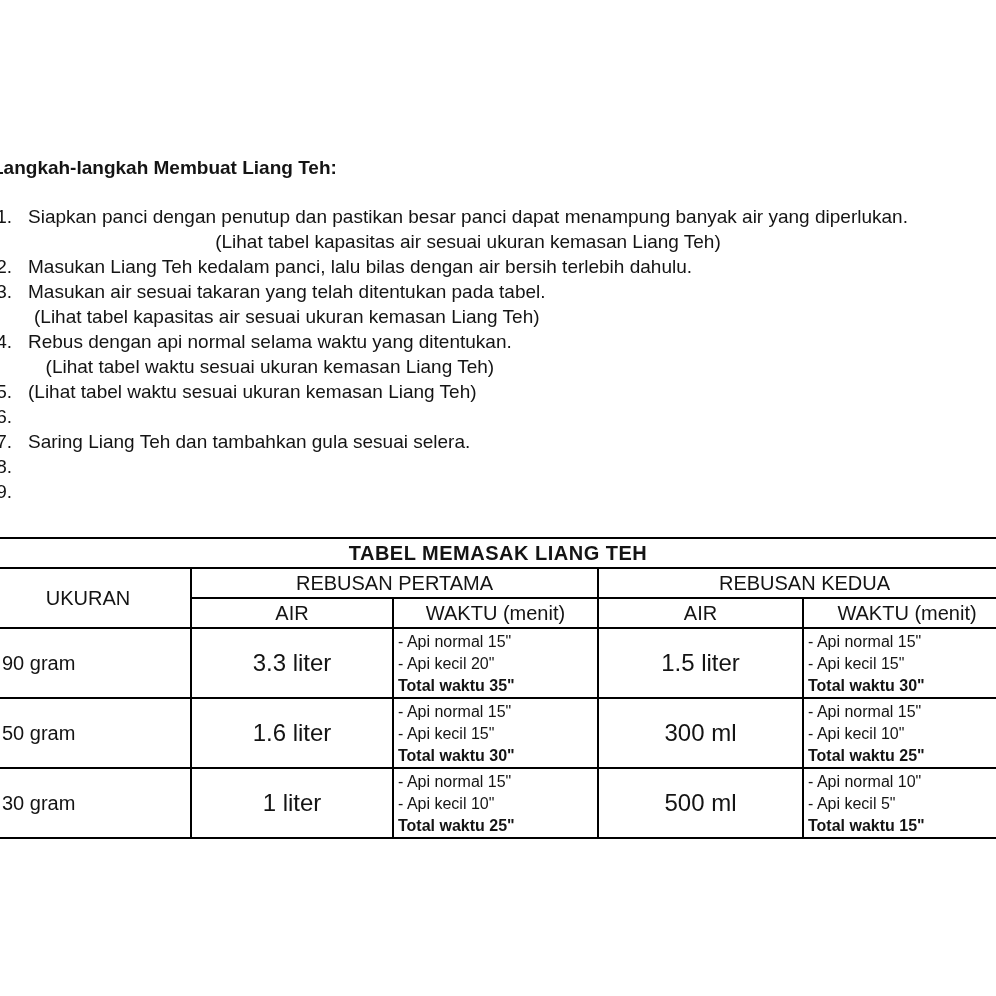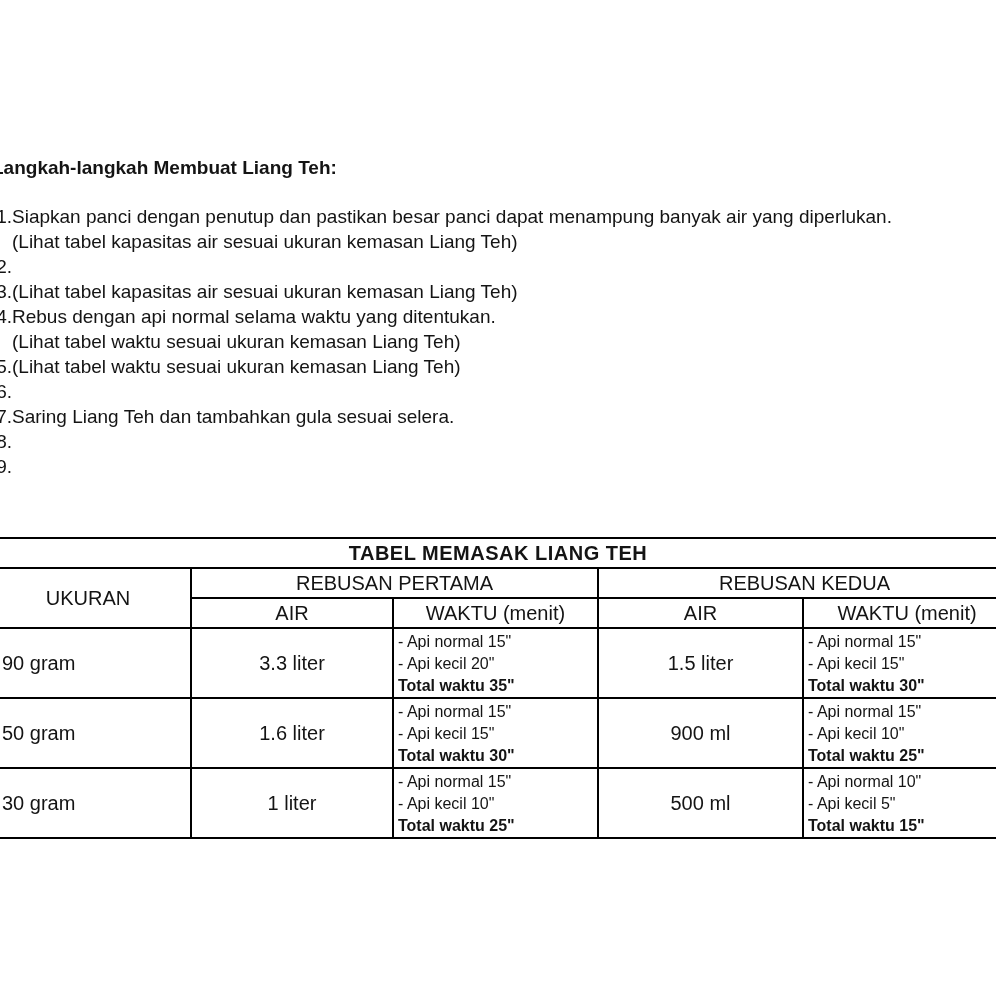--- a/index.html
+++ b/index.html
@@ -32,22 +32,24 @@
     width: 1030px;
   }
   .step { display: flex; }
   .step-num {
     flex: 0 0 28px;
     text-align: right;
     font-size: 19px;
     line-height: 25px;
   }
   .step-body {
+    margin-left: 16px;
     font-size: 19px;
     line-height: 25px;
+    text-align: center;
   }
   .step-text, .step-note { white-space: nowrap; }
 
   
   .cook-table {
     position: absolute;
     left: -16px;
     top: 537px;
     width: 1026px;
     border-collapse: collapse;
@@ -72,21 +74,21 @@
     text-align: center;
     vertical-align: middle;
   }
   .ukuran-cell {
     font-size: 20px;
     text-align: left;
     padding-left: 16px;
     vertical-align: middle;
   }
   .air-cell {
-    font-size: 20px;
+    font-size: 24px;
     text-align: center;
     vertical-align: middle;
   }
   .waktu-cell {
     font-size: 16px;
     line-height: 22px;
     vertical-align: top;
     padding: 2px 2px 0 4px;
     white-space: nowrap;
   }
@@ -104,25 +106,29 @@
     <div class="step">
       <span class="step-num">1.</span>
       <div class="step-body">
         <div class="step-text">Siapkan panci dengan penutup dan pastikan besar panci dapat menampung banyak air yang diperlukan.</div>
         <div class="step-note">(Lihat tabel kapasitas air sesuai ukuran kemasan Liang Teh)</div>
       </div>
     </div>
 
     <div class="step">
       <span class="step-num">2.</span>
+      <div class="step-body">
+        <div class="step-text">Masukan Liang Teh kedalam panci, lalu bilas dengan air bersih terlebih dahulu.</div>
+      </div>
     </div>
 
     <div class="step">
       <span class="step-num">3.</span>
       <div class="step-body">
+        <div class="step-text">Masukan air sesuai takaran yang telah ditentukan pada tabel.</div>
         <div class="step-note">(Lihat tabel kapasitas air sesuai ukuran kemasan Liang Teh)</div>
       </div>
     </div>
 
     <div class="step">
       <span class="step-num">4.</span>
       <div class="step-body">
         <div class="step-text">Rebus dengan api normal selama waktu yang ditentukan.</div>
         <div class="step-note">(Lihat tabel waktu sesuai ukuran kemasan Liang Teh)</div>
       </div>
@@ -200,21 +206,21 @@
     </tr>
 
     <tr class="data-row">
       <td class="ukuran-cell">50 gram</td>
       <td class="air-cell">1.6 liter</td>
       <td class="waktu-cell">
         <div>- Api normal 15"</div>
         <div>- Api kecil 15"</div>
         <div class="waktu-total">Total waktu 30"</div>
       </td>
-      <td class="air-cell">900 ml</td>
+      <td class="air-cell">300 ml</td>
       <td class="waktu-cell">
         <div>- Api normal 15"</div>
         <div>- Api kecil 10"</div>
         <div class="waktu-total">Total waktu 25"</div>
       </td>
     </tr>
 
     <tr class="data-row">
       <td class="ukuran-cell">30 gram</td>
       <td class="air-cell">1 liter</td>

